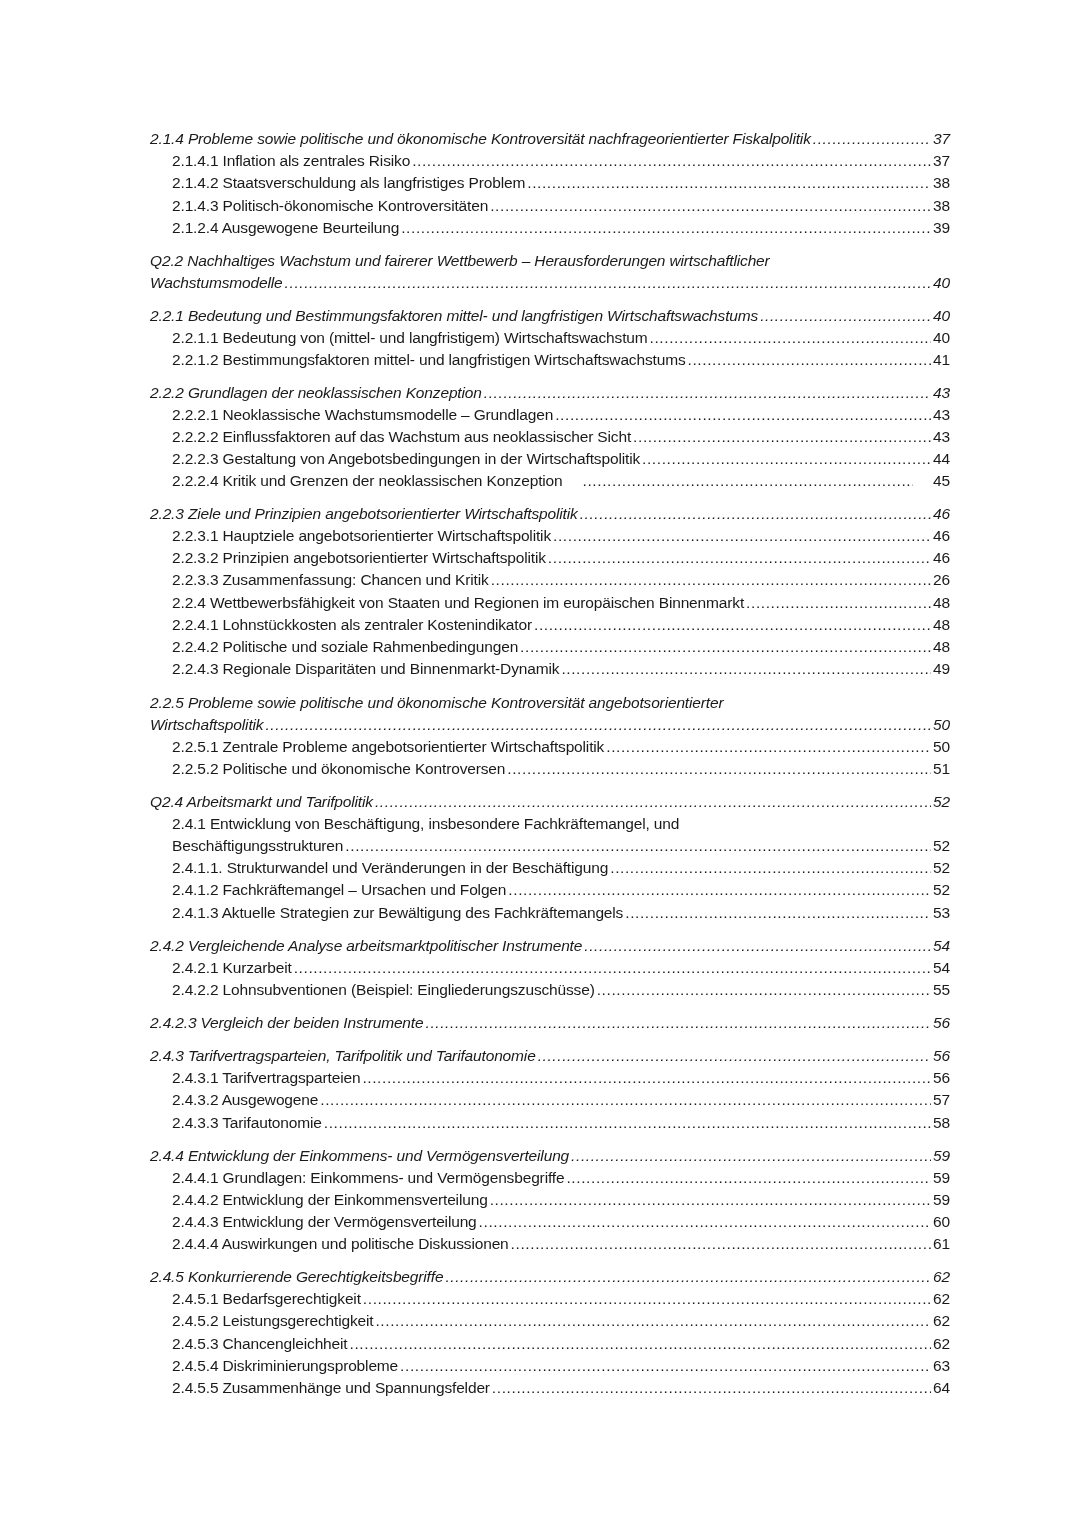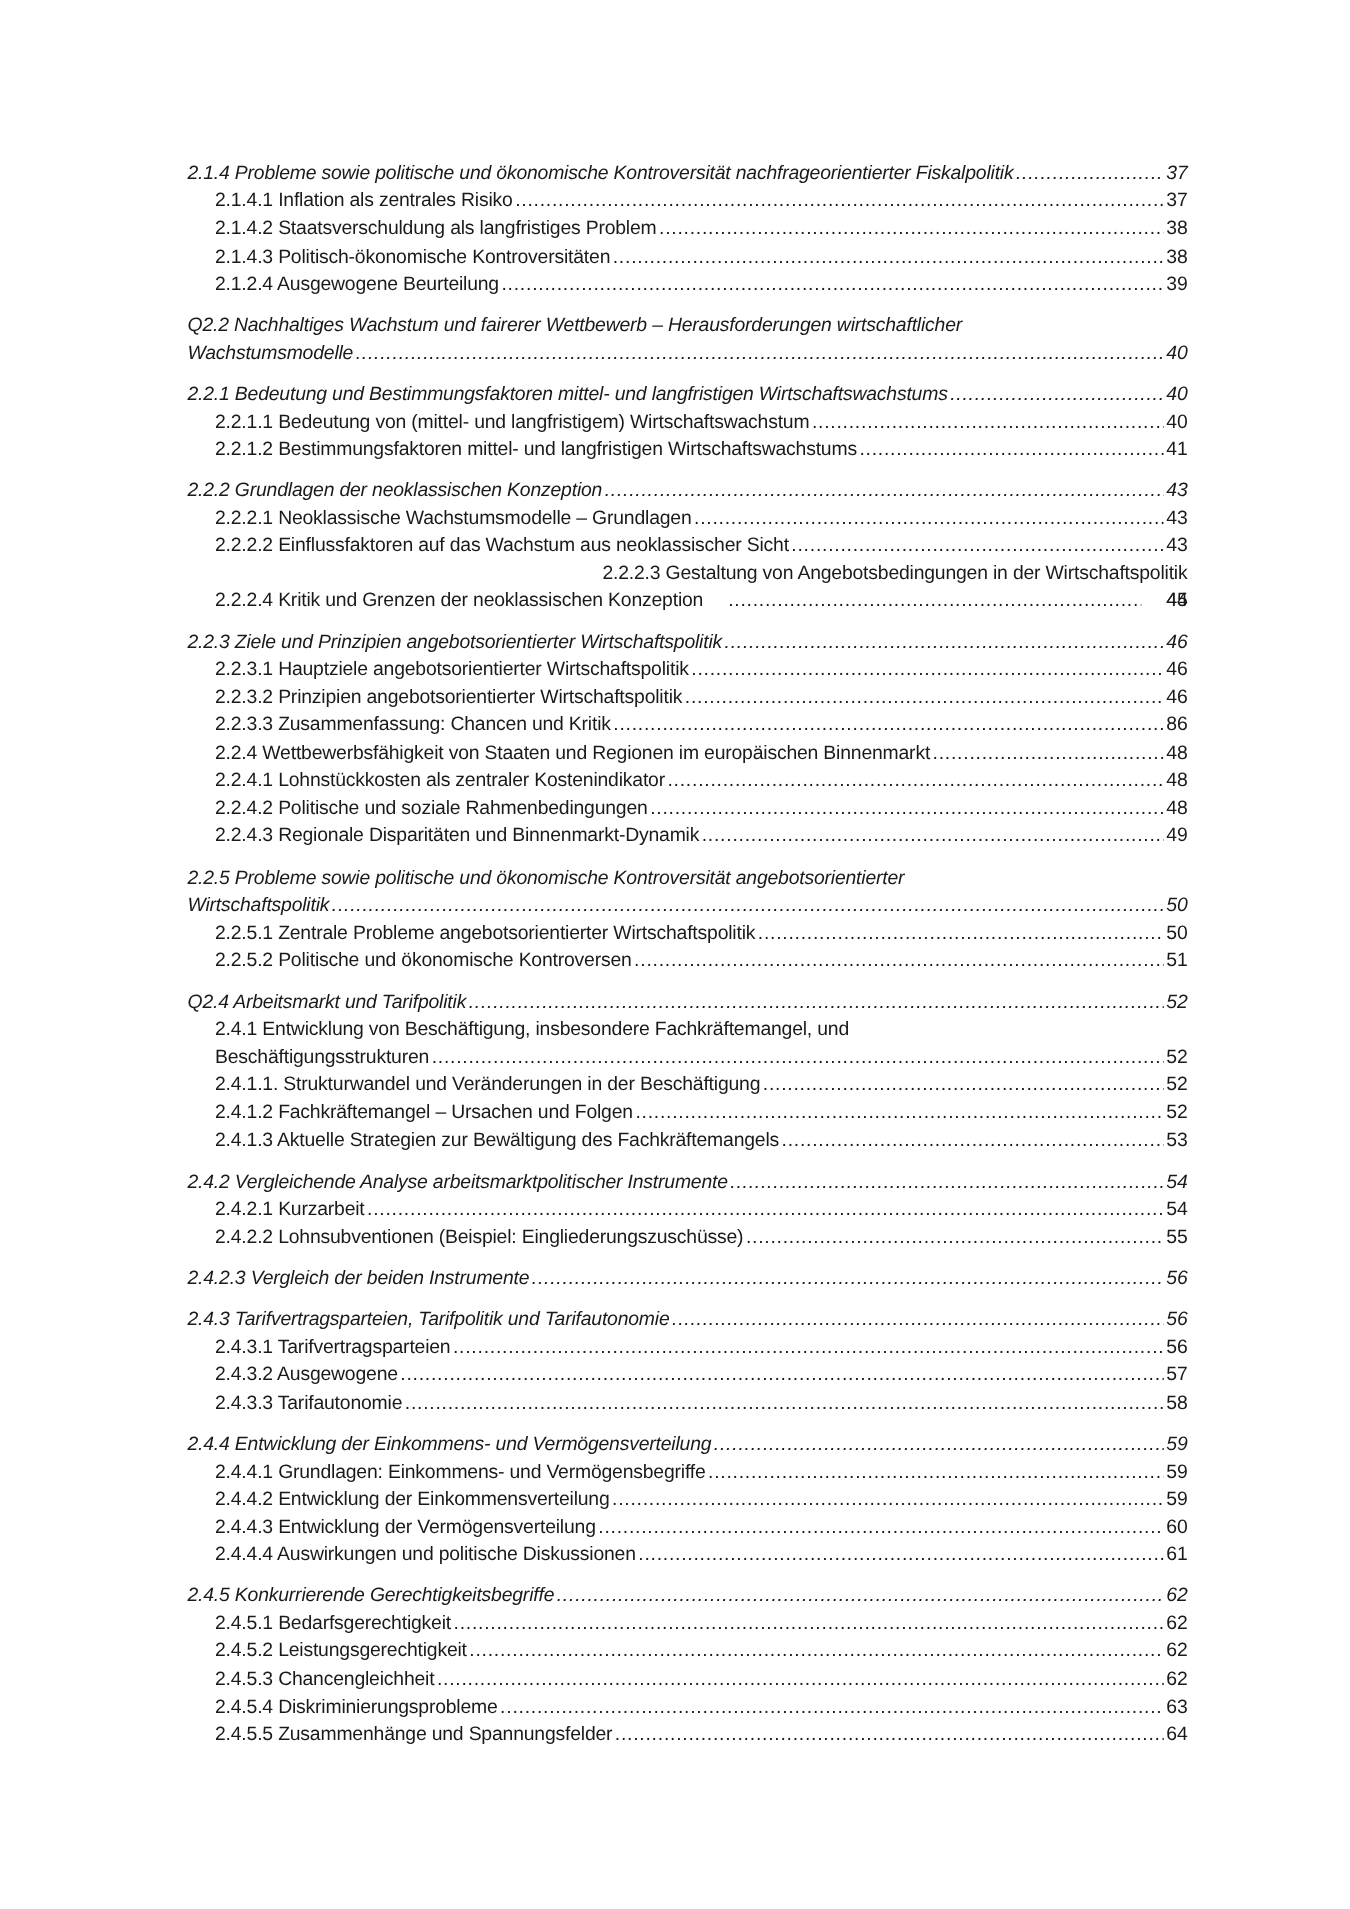--- a/index.html
+++ b/index.html
@@ -79,21 +79,21 @@
     <div class="row sub" style="top: 404px;">
       <span class="title">2.2.2.1 Neoklassische Wachstumsmodelle – Grundlagen</span>
       <span class="leader"></span>
       <span class="page">43</span>
     </div>
     <div class="row sub" style="top: 426px;">
       <span class="title">2.2.2.2 Einflussfaktoren auf das Wachstum aus neoklassischer Sicht</span>
       <span class="leader"></span>
       <span class="page">43</span>
     </div>
-    <div class="row sub" style="top: 448px; flex-direction: column;">
+    <div class="row sub" style="top: 448px;">
       <span class="title">2.2.2.3 Gestaltung von Angebotsbedingungen in der Wirtschaftspolitik</span>
       <span class="leader"></span>
       <span class="page">44</span>
     </div>
     <div class="row sub" style="top: 470px; gap: 18px;">
       <span class="title">2.2.2.4 Kritik und Grenzen der neoklassischen Konzeption</span>
       <span class="leader"></span>
       <span class="page">45</span>
     </div>
     <div class="row heading" style="top: 503px;">
@@ -107,21 +107,21 @@
       <span class="page">46</span>
     </div>
     <div class="row sub" style="top: 547px;">
       <span class="title">2.2.3.2 Prinzipien angebotsorientierter Wirtschaftspolitik</span>
       <span class="leader"></span>
       <span class="page">46</span>
     </div>
     <div class="row sub" style="top: 569px;">
       <span class="title">2.2.3.3 Zusammenfassung: Chancen und Kritik</span>
       <span class="leader"></span>
-      <span class="page">86</span>
+      <span class="page">26</span>
     </div>
     <div class="row sub" style="top: 592px;">
       <span class="title">2.2.4 Wettbewerbsfähigkeit von Staaten und Regionen im europäischen Binnenmarkt</span>
       <span class="leader"></span>
       <span class="page">48</span>
     </div>
     <div class="row sub" style="top: 614px;">
       <span class="title">2.2.4.1 Lohnstückkosten als zentraler Kostenindikator</span>
       <span class="leader"></span>
       <span class="page">48</span>

